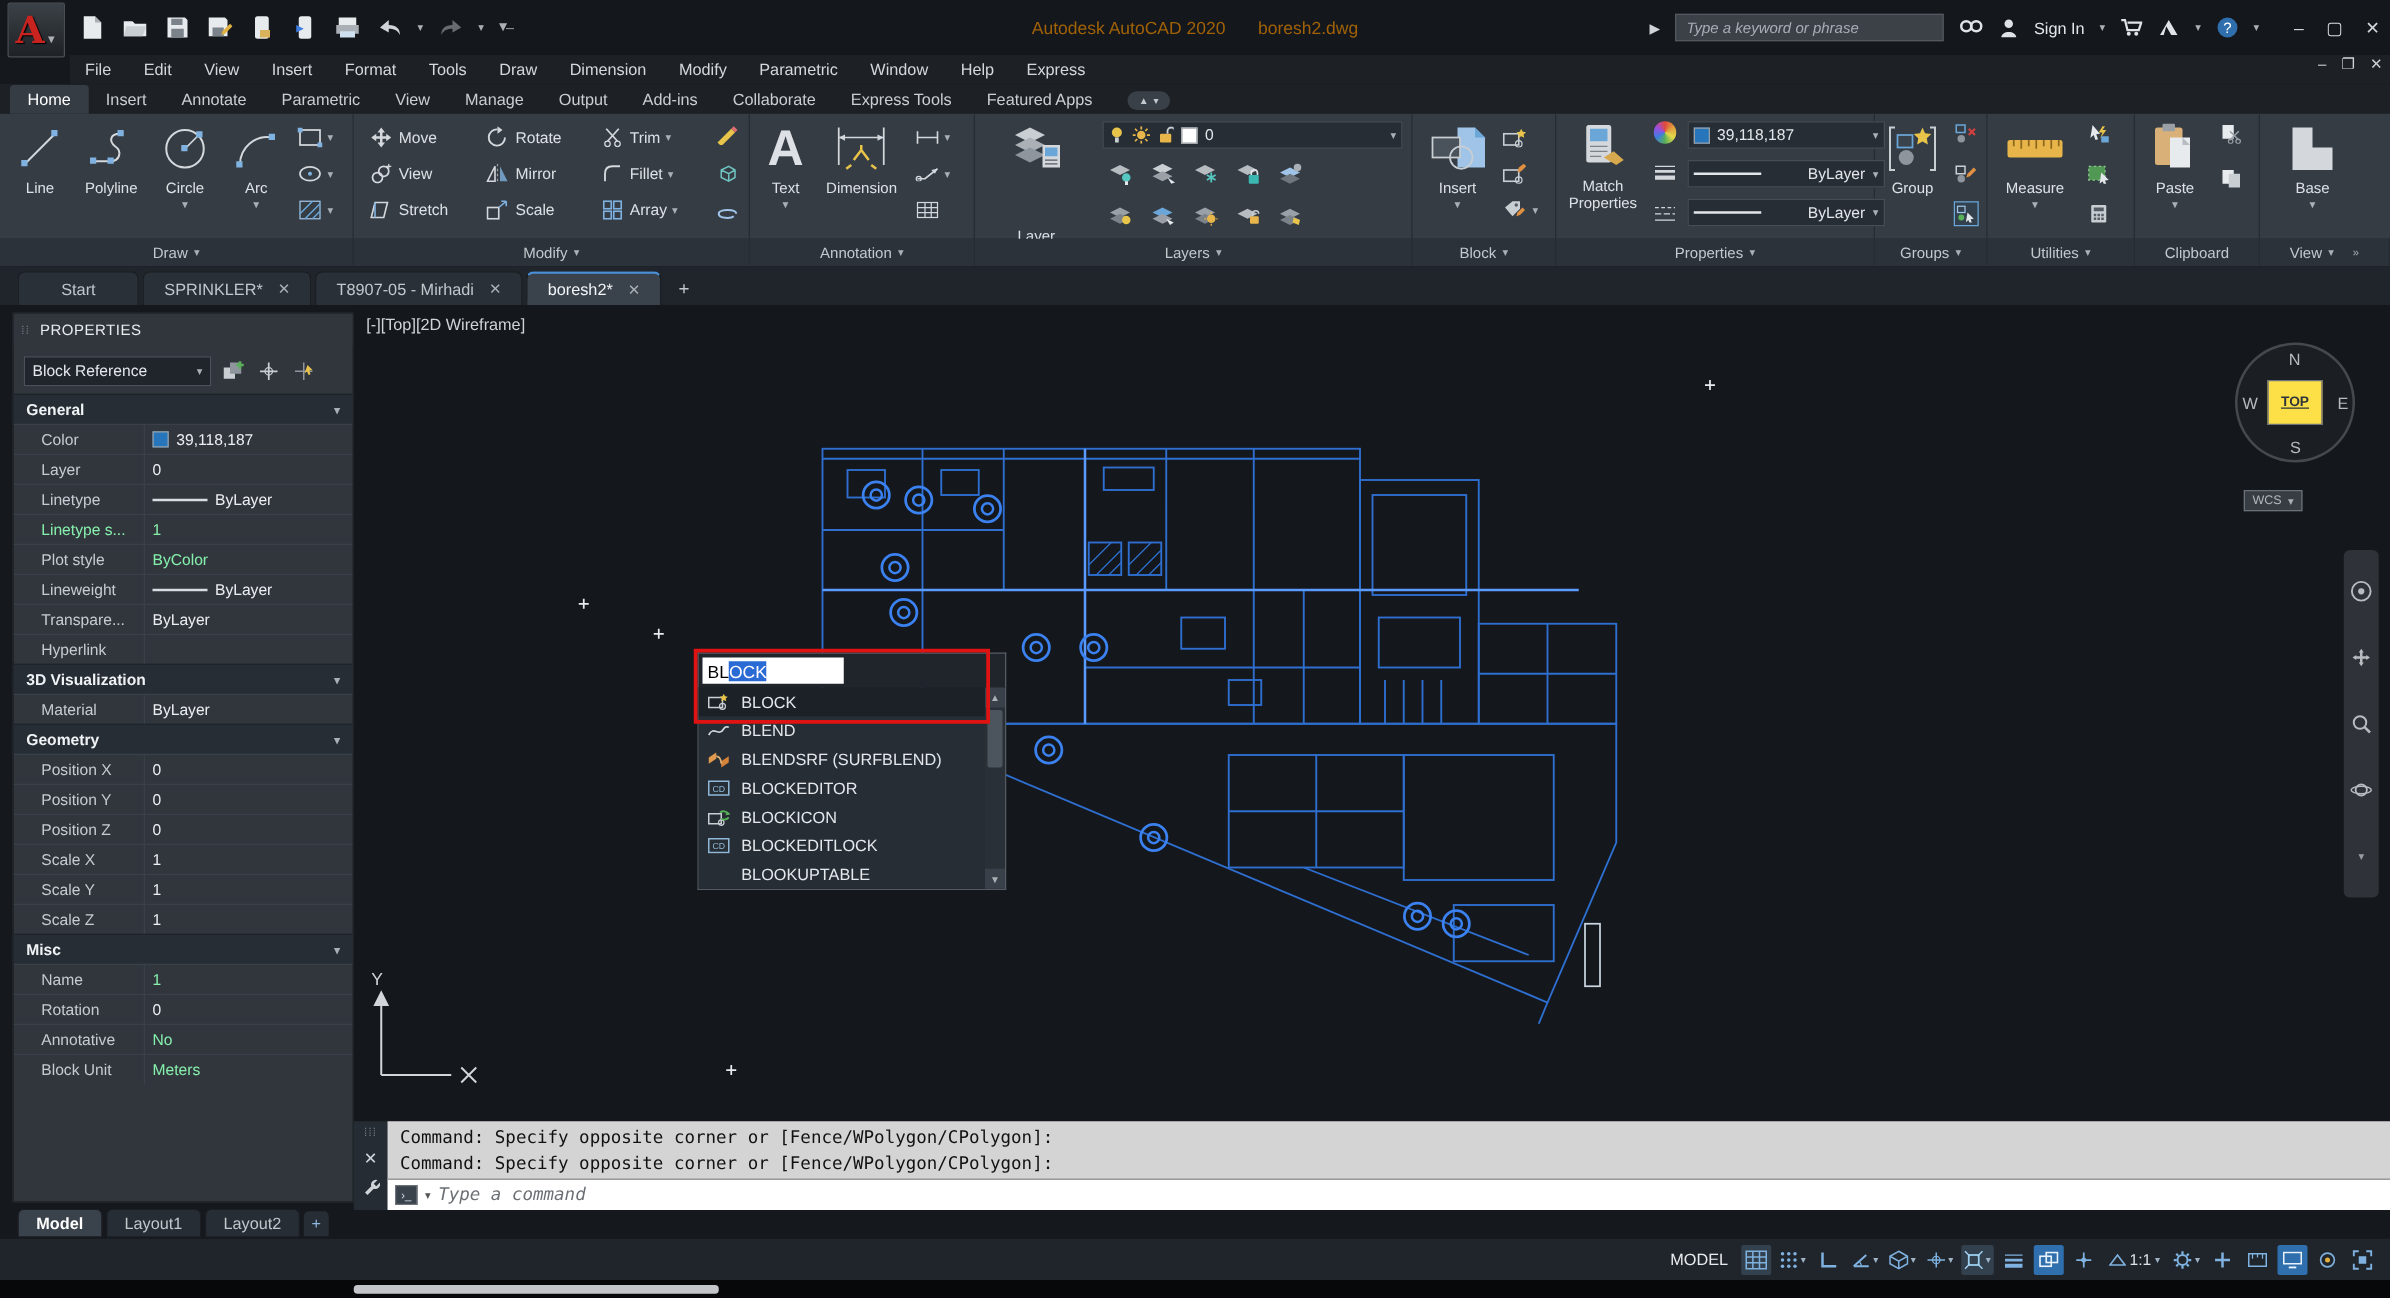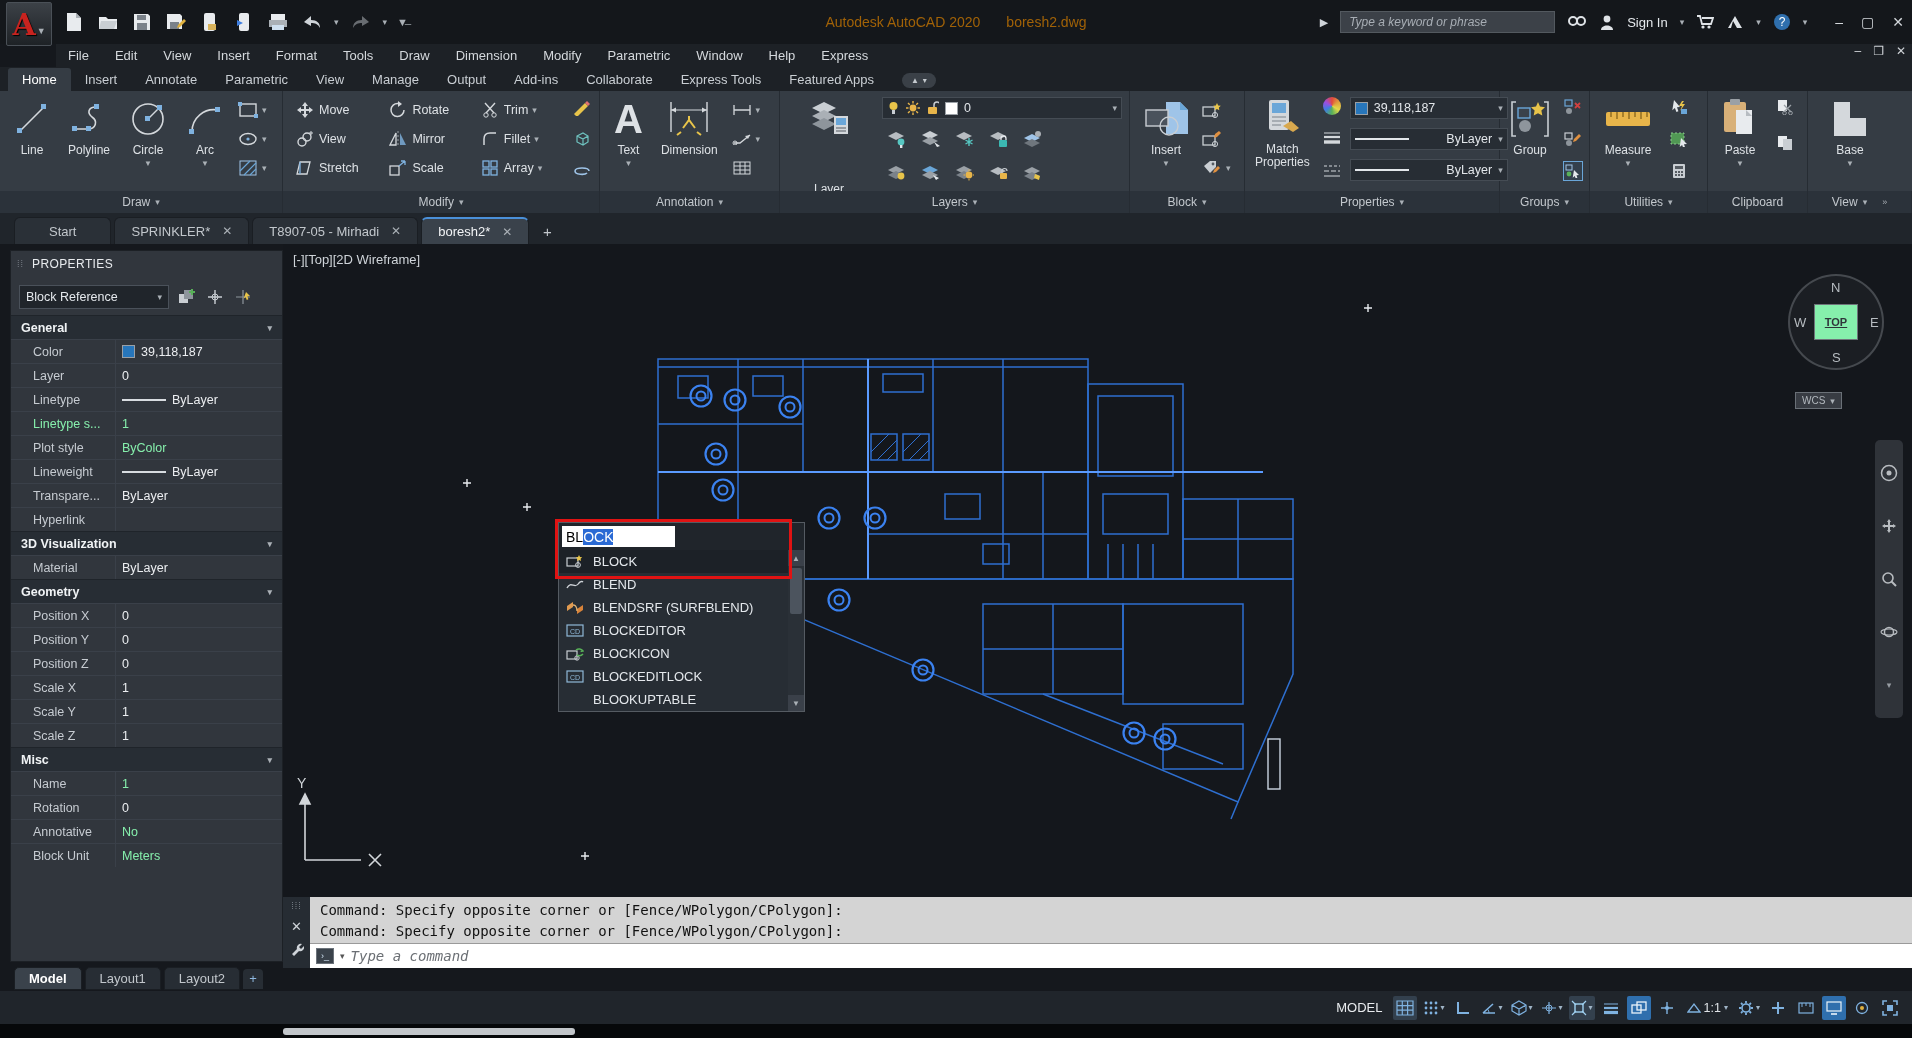--- a/index.html
+++ b/index.html
@@ -55,21 +55,21 @@
   .ftab .x { font-size:12px; color:#aab0b6; }
   .ftab-add { width:22px; height:22px; margin:0 0 2px 4px; color:#c2c7cc; font-size:15px; display:flex; align-items:center; justify-content:center; }
 
   
   #canvas { position:absolute; left:283px; top:244px; width:1629px; height:653px; background:#14171c; overflow:hidden; }
   .view-label { position:absolute; left:10px; top:8px; font-size:13px; color:#cfd4d9; }
   
   .vcube { position:absolute; left:1505px; top:30px; width:96px; height:96px; }
   .vring { position:absolute; inset:0; border-radius:50%; border:2px solid rgba(150,155,160,.35); background:rgba(60,65,70,.18); }
   .vlet { position:absolute; color:#b7bcc1; font-size:13px; }
-  .vtop { position:absolute; left:26px; top:30px; width:44px; height:36px; background:#86efac; color:#2f343a; font-size:11px; font-weight:bold; display:flex; align-items:center; justify-content:center; border:1px solid #6f747a;text-decoration:underline; }
+  .vtop { position:absolute; left:26px; top:30px; width:44px; height:36px; background:#fde047; color:#2f343a; font-size:11px; font-weight:bold; display:flex; align-items:center; justify-content:center; border:1px solid #6f747a;text-decoration:underline; }
   .wcs { position:absolute; left:1512px; top:148px; height:17px; padding:0 6px; background:rgba(92,98,106,.5); border:1px solid #6a7077; color:#b2b8be; font-size:10px; display:flex; align-items:center; gap:5px; }
   
   .navbar { position:absolute; left:1592px; top:196px; width:28px; height:278px; background:rgba(98,104,112,.35); border-radius:5px; display:flex; flex-direction:column; align-items:center; justify-content:space-around; padding:6px 0; }
   .navbar .nv { width:20px; height:20px; display:flex; align-items:center; justify-content:center; opacity:.85; }
 
   
   .acpop { position:absolute; left:275px; top:278px; width:247px; }
   .ac-head { height:28px; background:#20252b; border:1px solid #555b62; border-bottom:none; display:flex; align-items:center; padding-left:3px; }
   .ac-input { width:113px; height:21px; background:#fff; font-size:14px; color:#000; display:flex; align-items:center; padding-left:4px; font-weight:500; }
   .ac-input .sel { background:#2a6ad4; color:#fff; }

